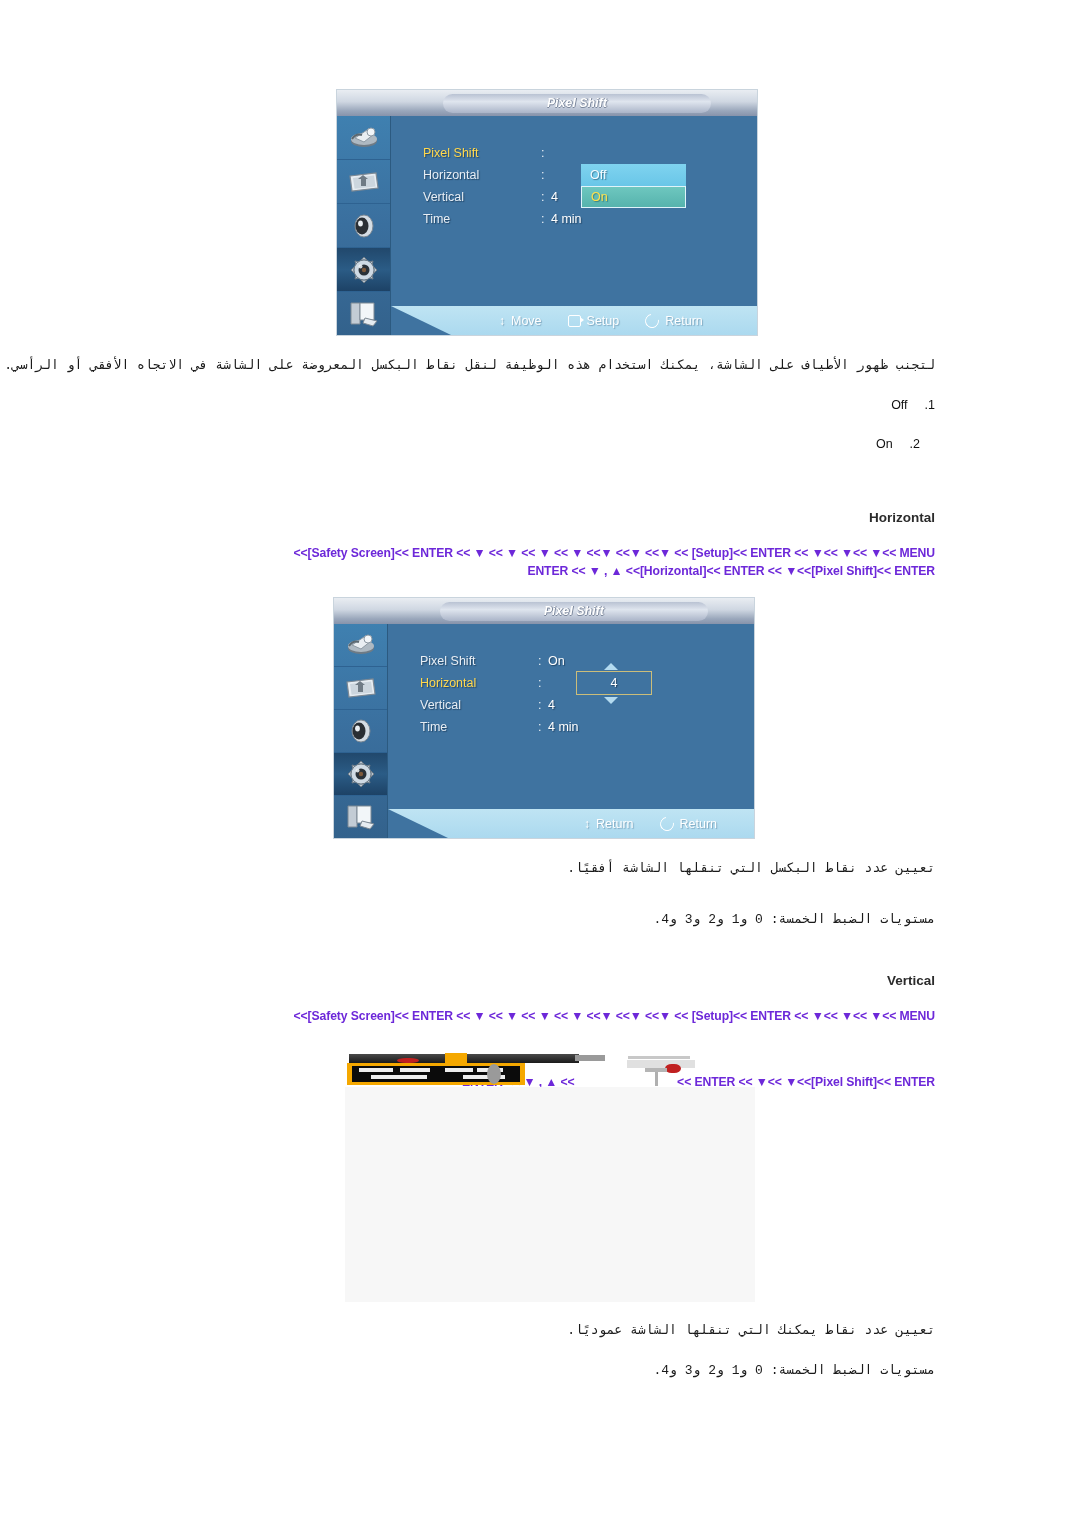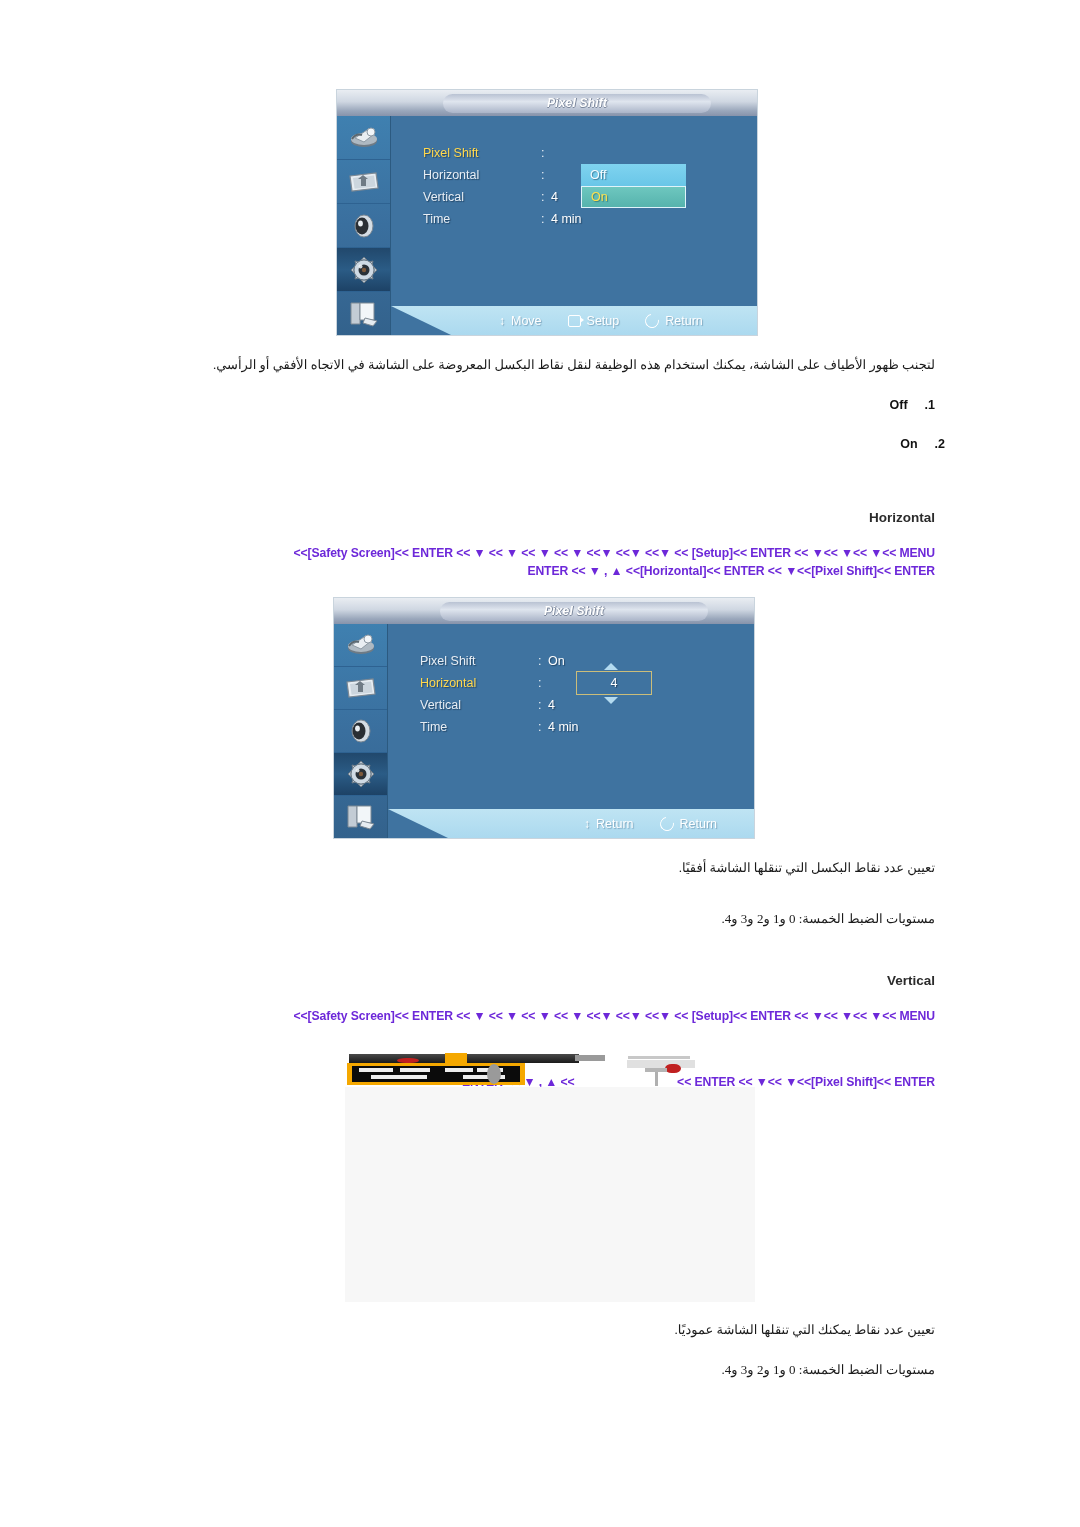--- a/index.html
+++ b/index.html
@@ -225,29 +225,29 @@
     border-radius: 50%;
     border-top-color: transparent;
     transform: rotate(35deg);
   }
 
   
   .arabic-line {
     position: absolute;
     direction: rtl;
     text-align: right;
-    font-family: Liberation Serif, serif;
+    font-family: Liberation Mono, monospace;
     font-size: 13px;
     color: #1a1a1a;
     white-space: nowrap;
   }
   .numbered {
     position: absolute;
     font-size: 12.5px;
-    font-weight: bold;
+    font-weight: normal;
     color: #111111;
     white-space: nowrap;
     direction: rtl;
   }
   .section-head {
     position: absolute;
     font-size: 13.5px;
     font-weight: bold;
     color: #2b2b2b;
     white-space: nowrap;
@@ -432,21 +432,21 @@
 </div>
 
 <div class="arabic-line" style="right:145px; top:357px;">لتجنب ظهور الأطياف على الشاشة، يمكنك استخدام هذه الوظيفة لنقل نقاط البكسل المعروضة على الشاشة في الاتجاه الأفقي أو الرأسي.</div>
 
 <div class="numbered" style="right:145px; top:398px;">
   <span>Off</span>
   <span style="display:inline-block;width:10px;"></span>
   <span>.1</span>
 </div>
 
-<div class="numbered" style="right:135px; top:437px;">
+<div class="numbered" style="right:160px; top:437px;">
   <span>On</span>
   <span style="display:inline-block;width:10px;"></span>
   <span>.2</span>
 </div>
 
 <div class="section-head" style="right:145px; top:510px;">Horizontal</div>
 
 <div class="navpath" style="right:145px; top:546px;">&lt;&lt;[Safety Screen]&lt;&lt; ENTER &lt;&lt; ▼ &lt;&lt; ▼ &lt;&lt; ▼ &lt;&lt; ▼ &lt;&lt;▼ &lt;&lt;▼ &lt;&lt;▼ &lt;&lt; [Setup]&lt;&lt; ENTER &lt;&lt; ▼&lt;&lt; ▼&lt;&lt; ▼&lt;&lt; MENU</div>
 <div class="navpath" style="right:145px; top:564px;">ENTER &lt;&lt; ▼ , ▲ &lt;&lt;[Horizontal]&lt;&lt; ENTER &lt;&lt; ▼&lt;&lt;[Pixel Shift]&lt;&lt; ENTER</div>
 

